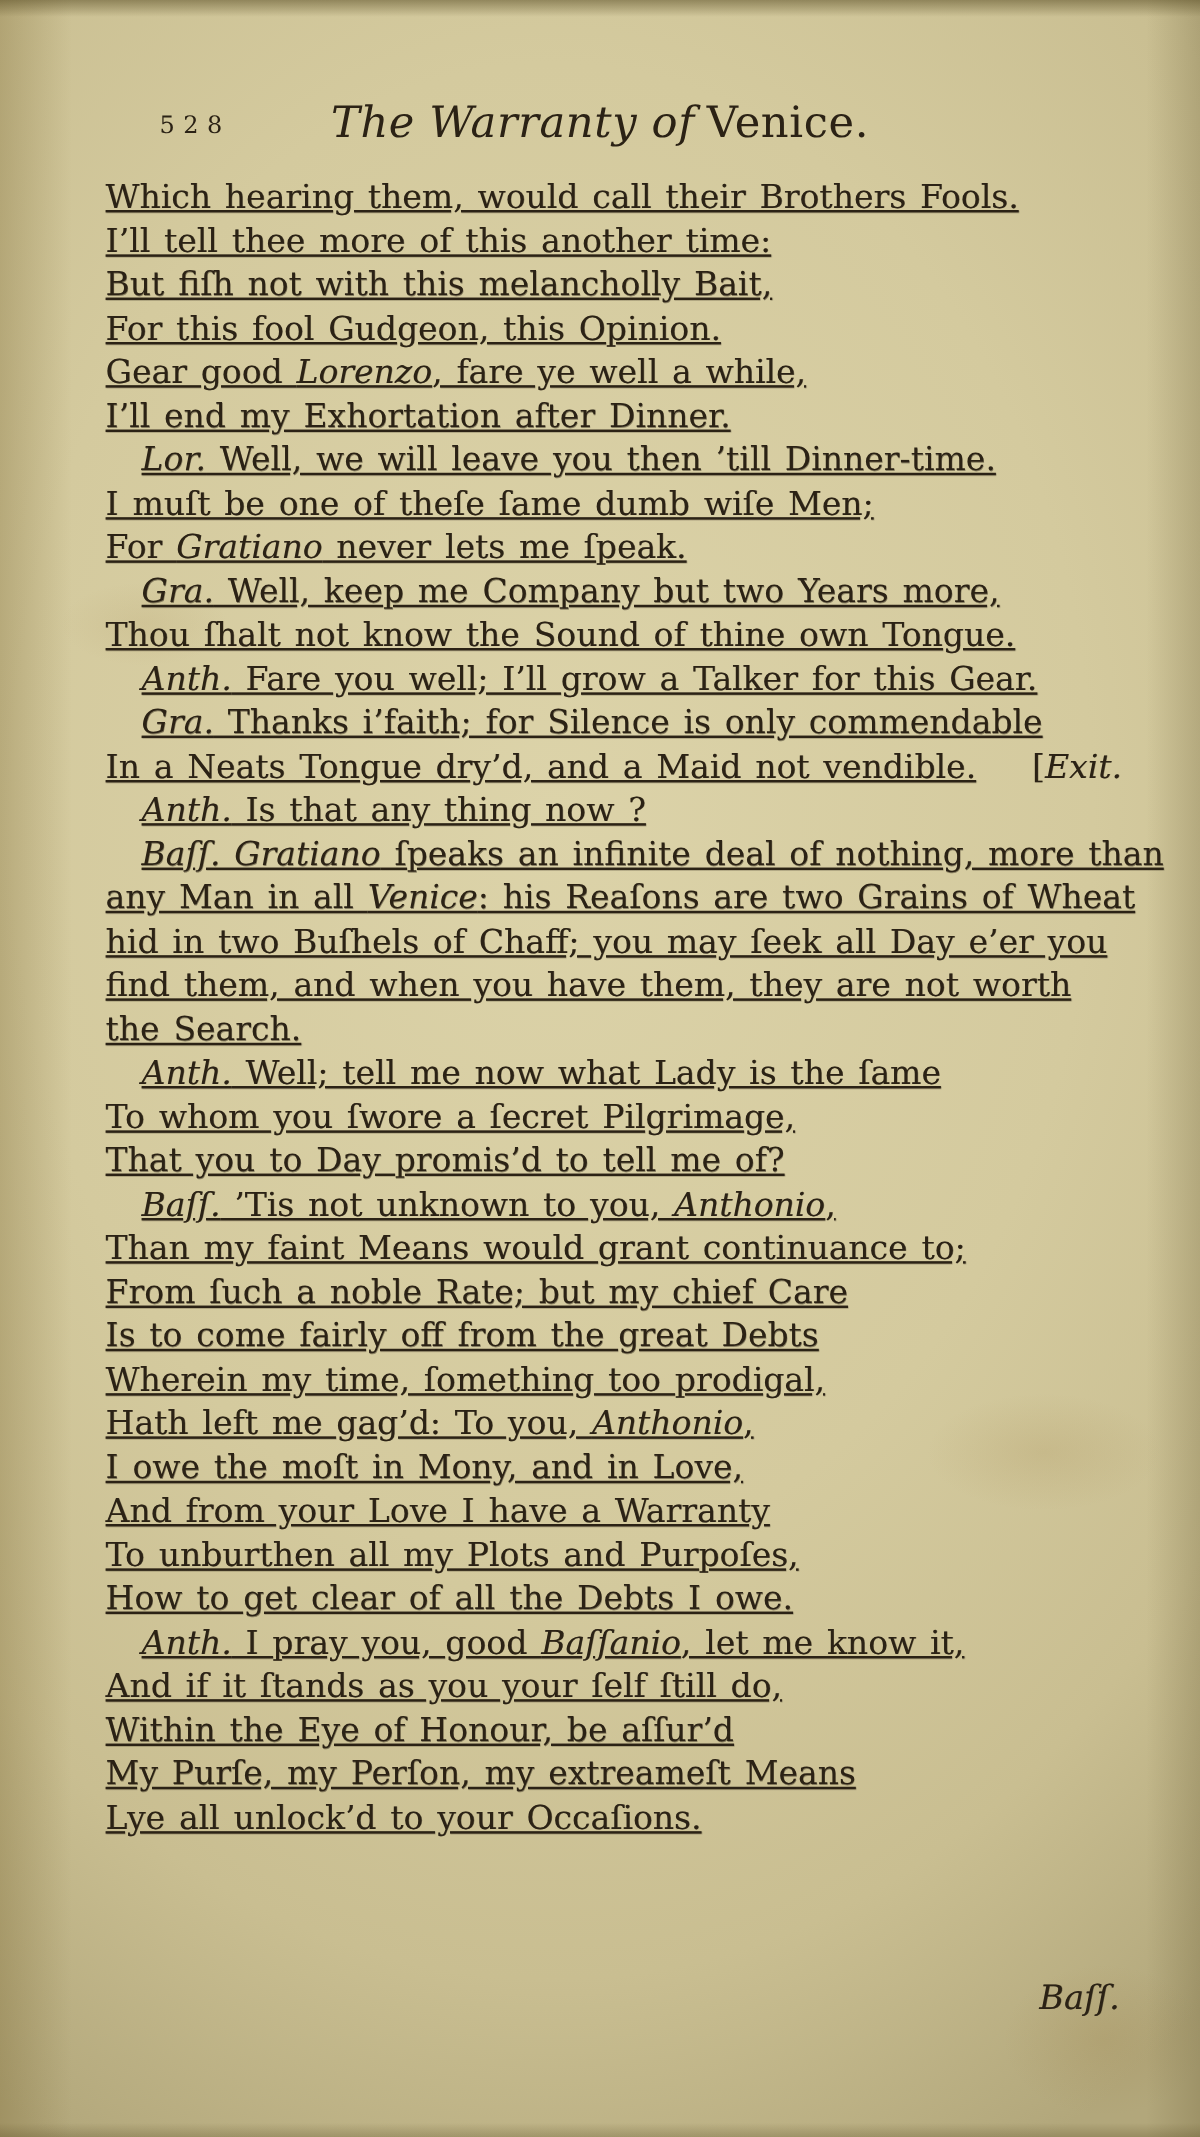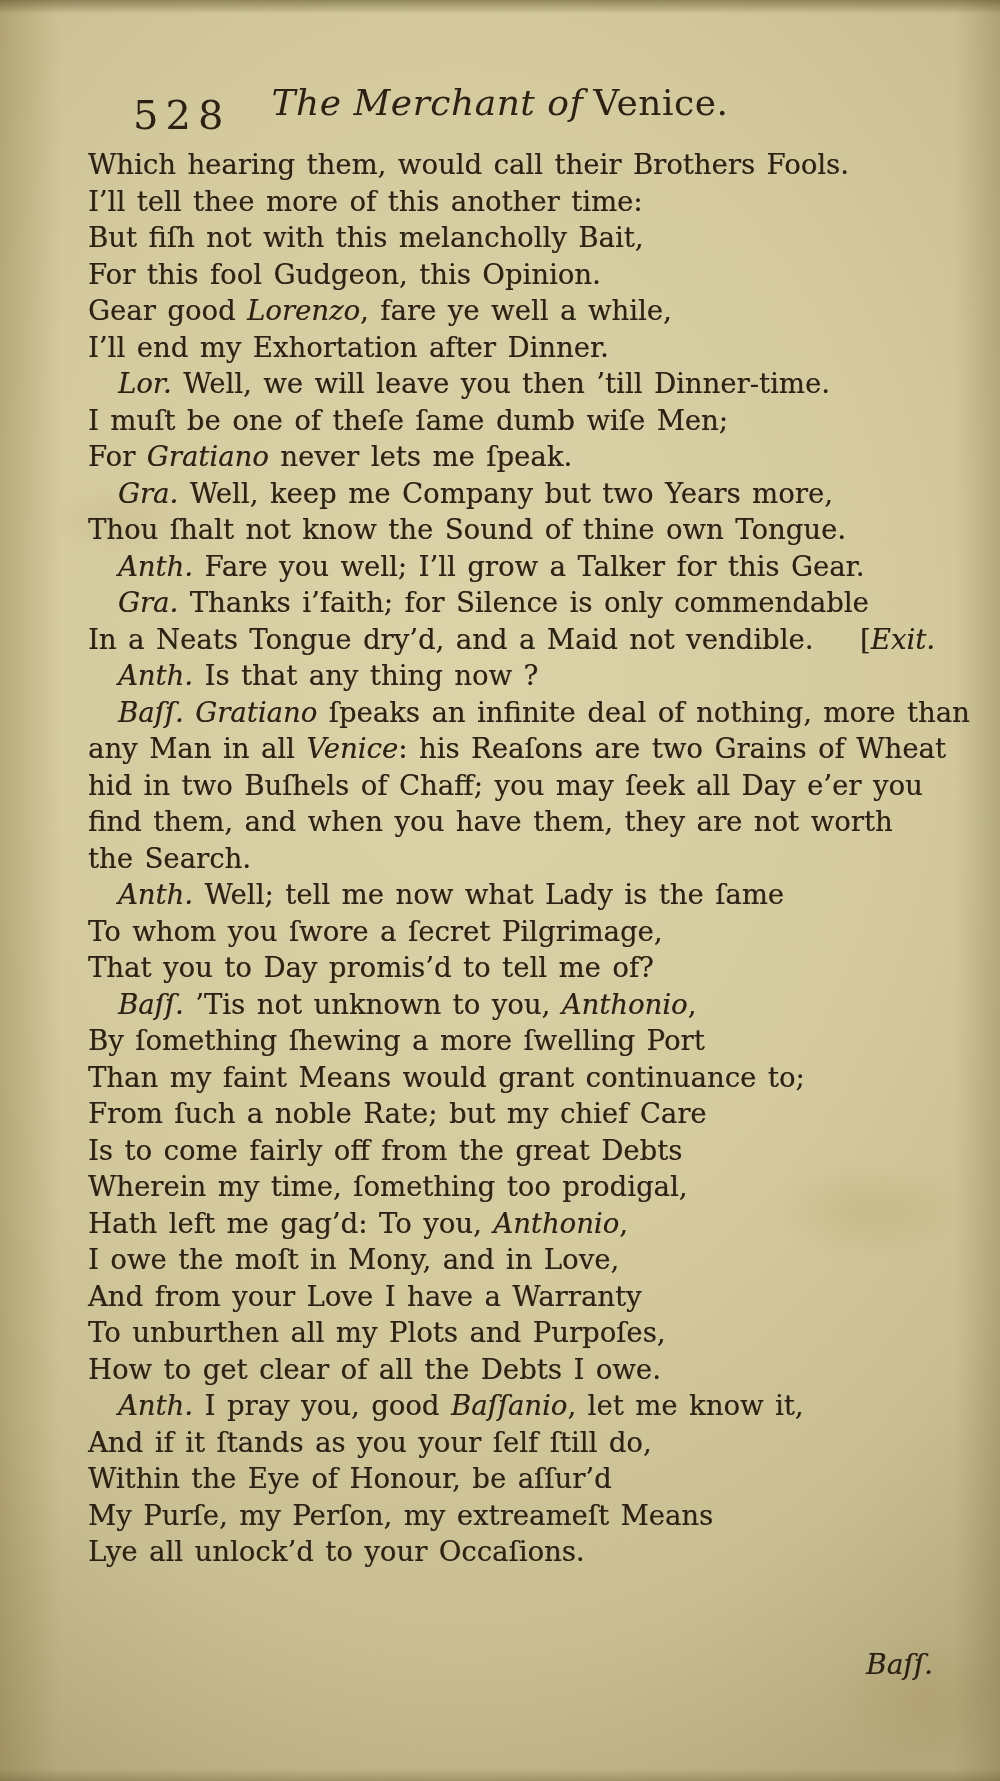--- a/index.html
+++ b/index.html
@@ -22,40 +22,41 @@
       linear-gradient(270deg, rgba(100,88,48,0.26) 0px, rgba(100,88,48,0.00) 45px),
       radial-gradient(140px 70px at 870px 1210px, rgba(150,118,58,0.14), rgba(150,118,58,0) 70%),
       radial-gradient(120px 90px at 920px 1700px, rgba(150,118,58,0.16), rgba(150,118,58,0) 70%),
       radial-gradient(100px 50px at 120px 520px,  rgba(150,118,58,0.10), rgba(150,118,58,0) 70%),
       radial-gradient(90% 70% at 46% 38%, #dcd3a9 0%, #d4ca9e 50%, #c9be91 78%, #b2a77b 100%);
   }
   .pagenum {
     position: absolute;
     left: 133px;
     top: 92px;
-    font-size: 40px;
+    font-size: 20px;
     letter-spacing: 7px;
   }
   .running-title {
     position: absolute;
     left: 0;
     right: 0;
     top: 82px;
     text-align: center;
     font-size: 36px;
     letter-spacing: 0.5px;
     white-space: nowrap;
   }
   .running-title .it { margin-right: 0.28em; }
   .it { font-style: italic; }
   .body-block {
     position: absolute;
     left: 88px;
     top: 146px;
     width: 845px;
+    text-decoration: underline;
   }
   .tline {
     position: relative;
     height: 36.5px;
     line-height: 36.5px;
     font-size: 27.5px;
     white-space: nowrap;
     word-spacing: 0.10em;
     text-shadow: 0.4px 0.4px 0.5px rgba(43,34,21,0.45);
   }
@@ -77,21 +78,21 @@
   }
 </style>
 </head>
 <body>
 
 <div class="page">
 
   <span class="pagenum">528</span>
 
   <div class="running-title">
-    <span class="it">The Merchant of</span><span>Venice.</span>
+    <span class="it">The Warranty of</span><span>Venice.</span>
   </div>
 
   <div class="body-block" id="body-lines">
       <div class="tline"><span class="">Which hearing them, would call their Brothers Fools.</span></div>
       <div class="tline"><span class="">I’ll tell thee more of this another time:</span></div>
       <div class="tline"><span class="">But fiſh not with this melancholly Bait,</span></div>
       <div class="tline"><span class="">For this fool Gudgeon, this Opinion.</span></div>
       <div class="tline"><span class="">Gear good </span><span class="it">Lorenzo</span><span class="">, fare ye well a while,</span></div>
       <div class="tline"><span class="">I’ll end my Exhortation after Dinner.</span></div>
       <div class="tline ind"><span class="it">Lor.</span><span class=""> Well, we will leave you then ’till Dinner-time.</span></div>
@@ -105,21 +106,20 @@
       <div class="tline ind"><span class="it">Anth.</span><span class=""> Is that any thing now ?</span></div>
       <div class="tline ind"><span class="it">Baſſ. Gratiano</span><span class=""> ſpeaks an infinite deal of nothing, more than</span></div>
       <div class="tline"><span class="">any Man in all </span><span class="it">Venice</span><span class="">: his Reaſons are two Grains of Wheat</span></div>
       <div class="tline"><span class="">hid in two Buſhels of Chaff; you may ſeek all Day e’er you</span></div>
       <div class="tline"><span class="">find them, and when you have them, they are not worth</span></div>
       <div class="tline"><span class="">the Search.</span></div>
       <div class="tline ind"><span class="it">Anth.</span><span class=""> Well; tell me now what Lady is the ſame</span></div>
       <div class="tline"><span class="">To whom you ſwore a ſecret Pilgrimage,</span></div>
       <div class="tline"><span class="">That you to Day promis’d to tell me of?</span></div>
       <div class="tline ind"><span class="it">Baſſ.</span><span class=""> ’Tis not unknown to you, </span><span class="it">Anthonio</span><span class="">,</span></div>
-      <div class="tline"><span class="">By ſomething ſhewing a more ſwelling Port</span></div>
       <div class="tline"><span class="">Than my faint Means would grant continuance to;</span></div>
       <div class="tline"><span class="">From ſuch a noble Rate; but my chief Care</span></div>
       <div class="tline"><span class="">Is to come fairly off from the great Debts</span></div>
       <div class="tline"><span class="">Wherein my time, ſomething too prodigal,</span></div>
       <div class="tline"><span class="">Hath left me gag’d: To you, </span><span class="it">Anthonio</span><span class="">,</span></div>
       <div class="tline"><span class="">I owe the moſt in Mony, and in Love,</span></div>
       <div class="tline"><span class="">And from your Love I have a Warranty</span></div>
       <div class="tline"><span class="">To unburthen all my Plots and Purpoſes,</span></div>
       <div class="tline"><span class="">How to get clear of all the Debts I owe.</span></div>
       <div class="tline ind"><span class="it">Anth.</span><span class=""> I pray you, good </span><span class="it">Baſſanio</span><span class="">, let me know it,</span></div>

